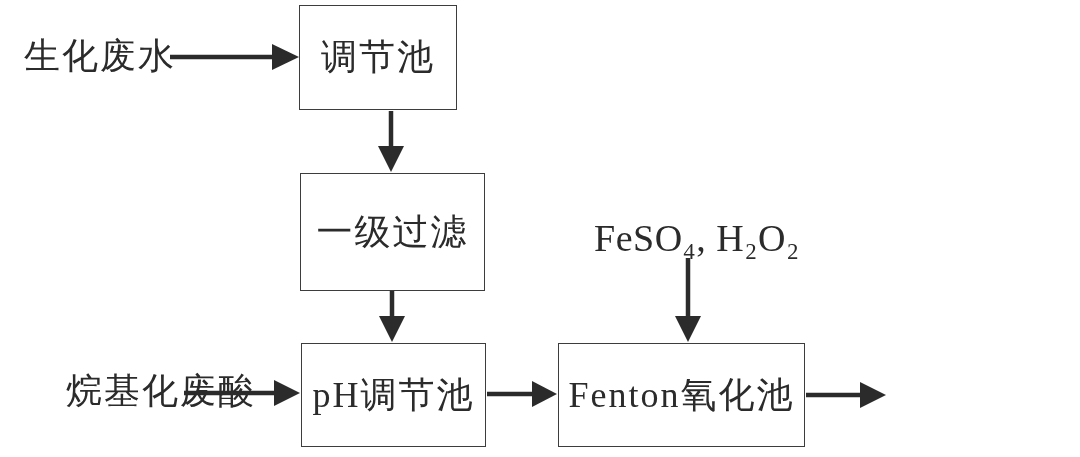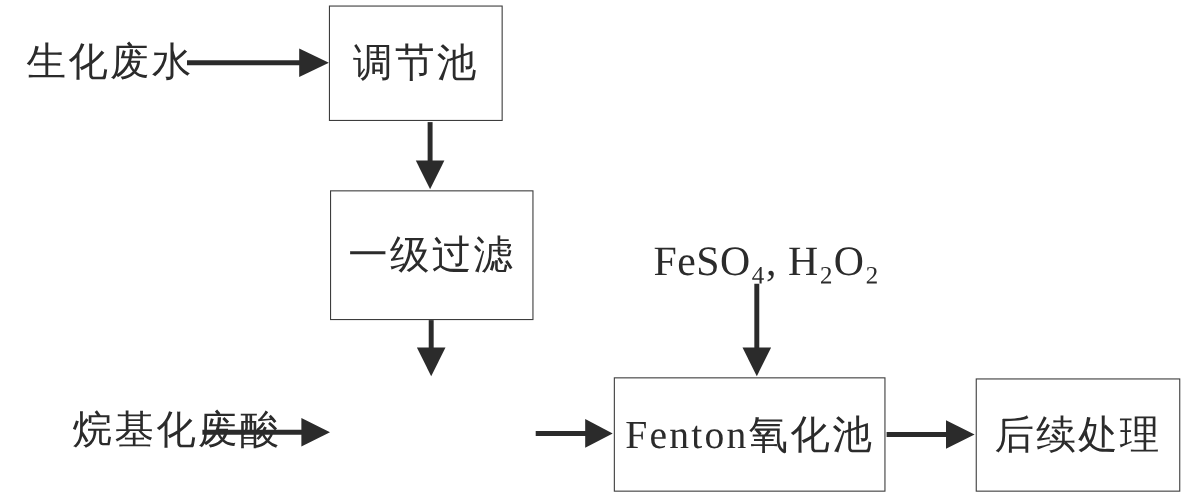--- a/index.html
+++ b/index.html
@@ -94,22 +94,22 @@
   <div class="flow-label label-reagents">FeSO₄, H₂O₂</div>
 
   <div class="node node-regulating">
     <span>调节池</span>
   </div>
 
   <div class="node node-filter">
     <span>一级过滤</span>
   </div>
 
+  <div class="node node-ph">
+    <span>pH调节池</span>
+  </div>
 
   <div class="node node-fenton">
     <span>Fenton氧化池</span>
   </div>
 
-  <div class="node node-post">
-    <span>后续处理</span>
-  </div>
 
 </div>
 
 </body></html>

